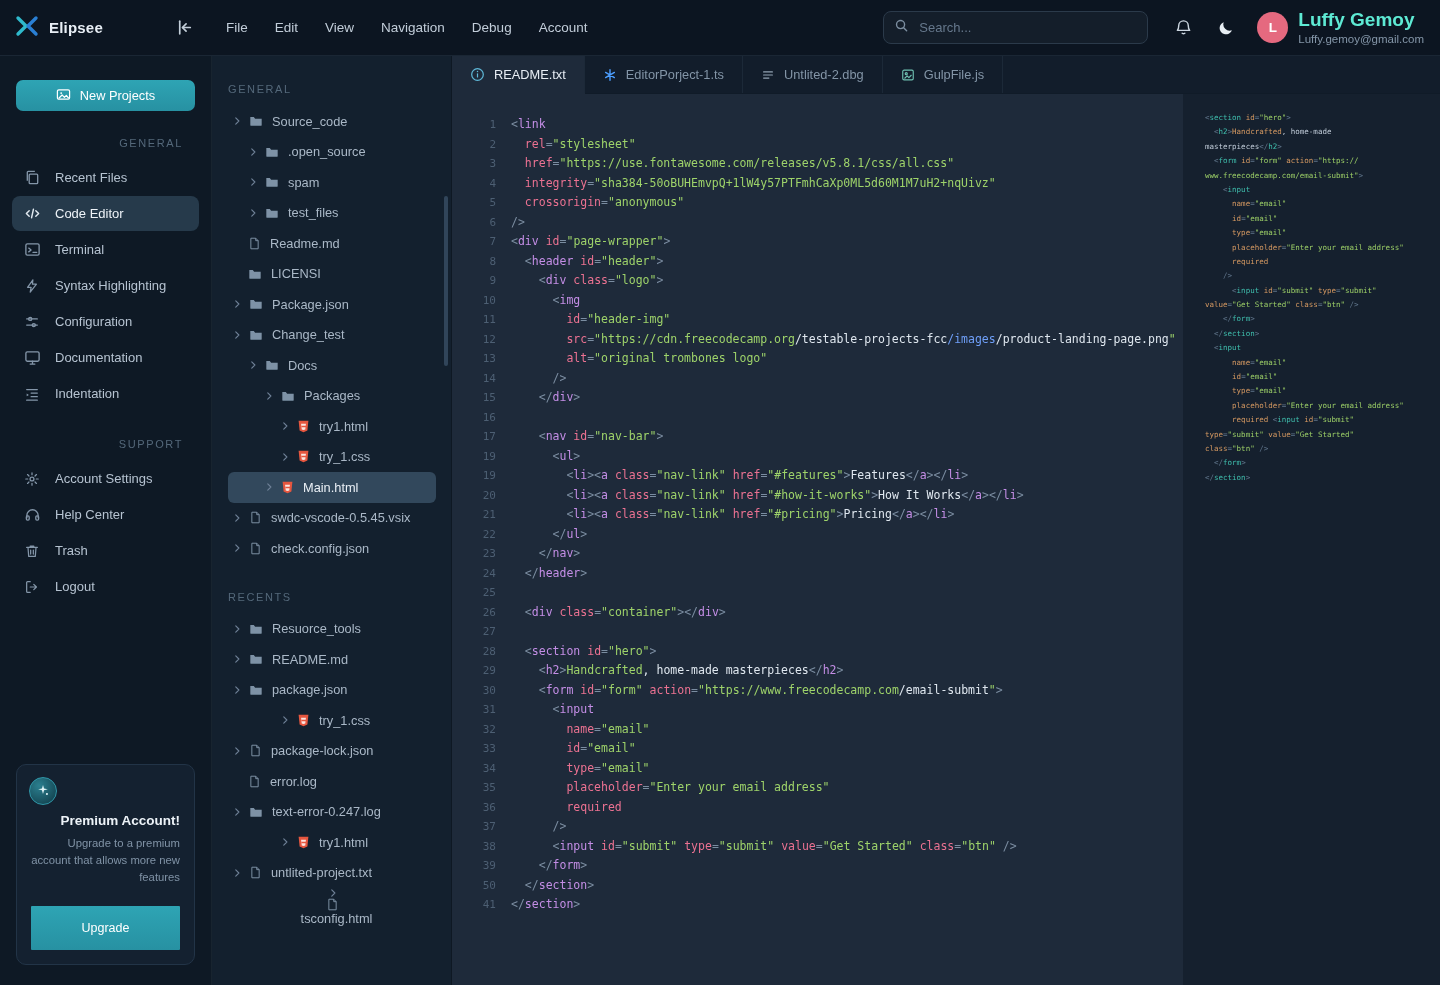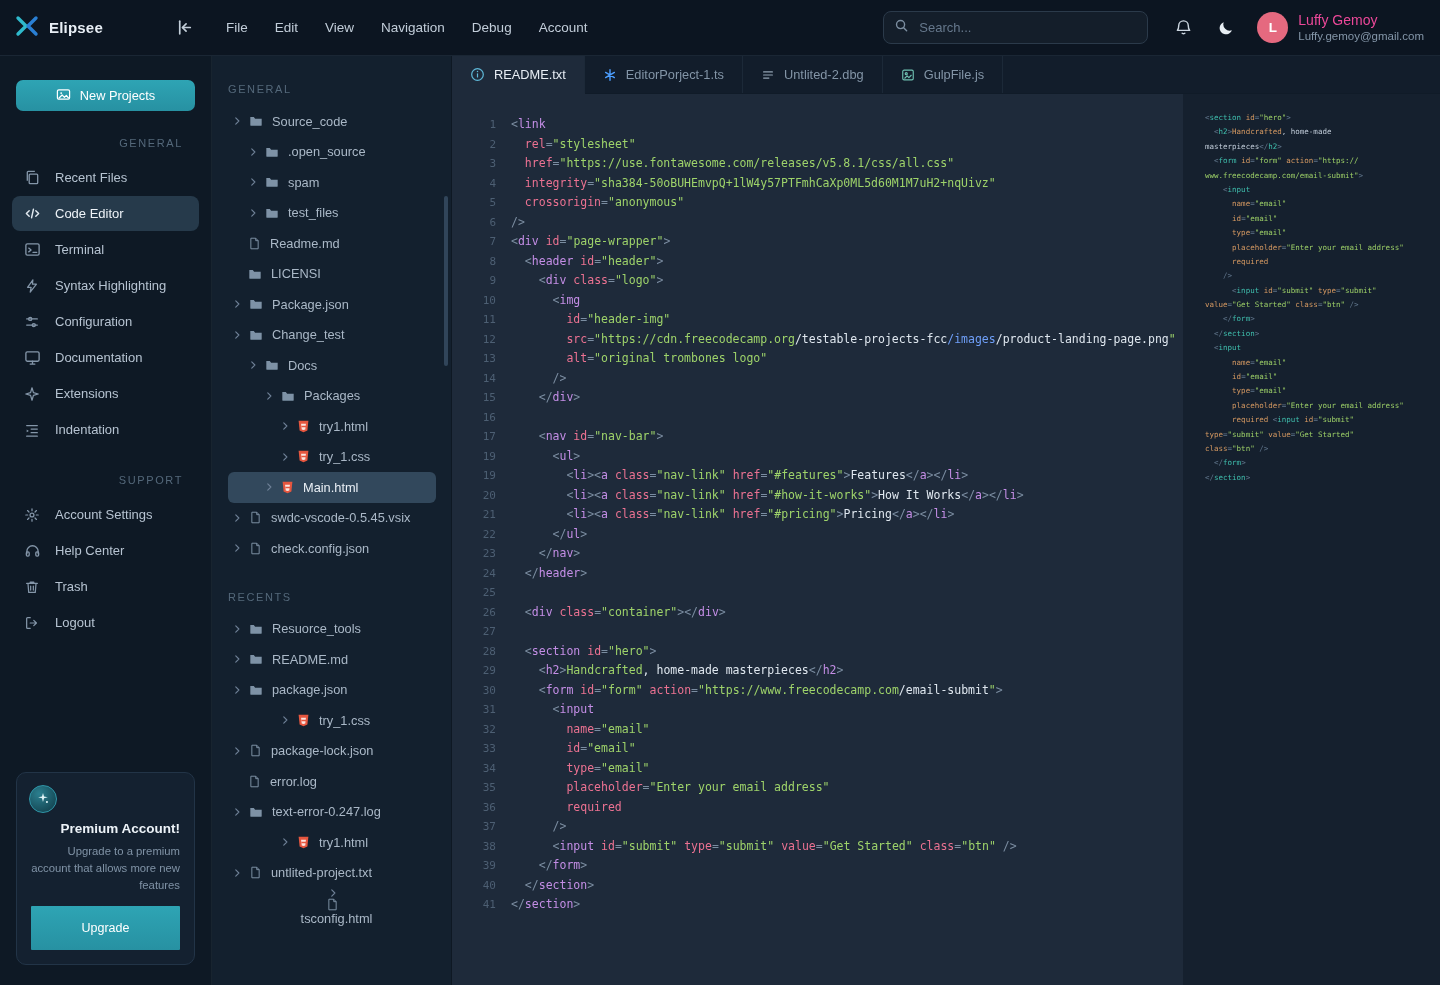--- a/index.html
+++ b/index.html
@@ -14,38 +14,38 @@
   .collapse{color:#b7c3cf;display:flex;cursor:pointer;}
   .menus{display:flex;gap:27px;padding-left:14px;font-size:13.5px;color:#c2cdd9;}
   .menu-item{cursor:pointer;}
   .search{margin-left:auto;margin-right:26px;width:265px;height:33px;background:#141e2a;border:1px solid #2b3a4a;border-radius:8px;display:flex;align-items:center;padding:0 10px;gap:8px;}
   .search input{flex:1;background:none;border:none;outline:none;color:#aebbc8;font-size:13px;font-family:"Liberation Sans",sans-serif;}
   .search input::placeholder{color:#66788c;}
   .tb-icons{display:flex;align-items:center;gap:24px;margin-right:22px;}
   .tbi{display:flex;cursor:pointer;}
   .avatar{width:31px;height:31px;border-radius:50%;background:#e5697f;color:#fff;display:flex;align-items:center;justify-content:center;font-size:13.5px;font-weight:bold;flex:0 0 31px;cursor:pointer;}
   .user-meta{margin-left:10px;margin-right:16px;line-height:1.3;}
-  .user-name{font-size:14px;color:#ec4899;font-weight:normal;}
+  .user-name{font-size:19px;color:#5eead4;font-weight:bold;}
   .user-email{font-size:11.5px;color:#8496a8;}
 
   
   .main{display:flex;height:929px;}
 
   
   .sidebar{flex:0 0 212px;background:#0e1925;border-right:1px solid #18242f;position:relative;text-align:right;}
   .newproj-btn{margin:24px 16px 0;height:31px;border-radius:7px;background:linear-gradient(180deg,#2ea4b4,#2791a2);display:flex;align-items:center;justify-content:center;gap:9px;font-size:12.8px;color:#fff;cursor:pointer;}
   .side-header{padding:26px 28px 10px;font-size:11px;letter-spacing:1.6px;color:#54687a;}
   .side-item{margin:1px 12px;height:35px;display:flex;align-items:center;gap:13px;padding:0 12px;border-radius:8px;font-size:13px;color:#b6c3d1;cursor:pointer;}
   .side-item .ic{width:18px;display:flex;color:#8496a9;}
   .side-item.active{background:#263a4b;color:#eef3f8;}
   .side-item.active .ic{color:#e2eaf1;}
   .premium{position:absolute;left:16px;right:16px;bottom:20px;background:#142130;border:1px solid #223447;border-radius:10px;padding:48px 14px 14px;}
   .badge{position:absolute;top:12px;left:12px;width:28px;height:28px;border-radius:50%;background:radial-gradient(circle at 35% 30%,#2b7f8f,#0f3945);border:1px solid #2f96a8;display:flex;align-items:center;justify-content:center;}
   .premium-title{font-size:13.5px;font-weight:bold;color:#ecf2f7;margin-bottom:7px;}
-  .premium-desc{font-size:11.3px;color:#8093a6;line-height:1.5;margin-bottom:12px;}
+  .premium-desc{font-size:11.3px;color:#8093a6;line-height:1.5;margin-bottom:20px;}
   .upgrade-btn{height:44px;border-radius:1px;background:linear-gradient(180deg,#2ea4b4,#2791a2);display:flex;align-items:center;justify-content:center;font-size:12.5px;color:#fff;cursor:pointer;}
 
   
   .explorer{flex:0 0 240px;background:#13202e;position:relative;overflow:hidden;border-right:1px solid #0e1823;}
   .exp-header{padding:27px 16px 11px;font-size:11px;letter-spacing:1.6px;color:#54687a;}
   .tree-item{height:30.5px;display:flex;align-items:center;padding-right:10px;font-size:12.8px;color:#aab8c7;cursor:pointer;}
   .tree-item .chev{width:10px;display:flex;color:#708298;margin-right:7px;flex:0 0 10px;}
   .tree-item .fic{display:flex;margin-right:9px;color:#7e92a6;}
   .tree-item .fic.html-ic{color:#e5563f;}
   .tree-item.selected{background:#32485c;border-radius:6px;margin-right:15px;margin-left:16px;color:#e9eff5;}
@@ -196,28 +196,20 @@
           <span class="ic">
             <svg viewBox="0 0 18 18" width="17" height="17" fill="none" stroke="currentColor" stroke-width="1.4" stroke-linecap="round">
               <rect x="2" y="3" width="14" height="10" rx="1.5"></rect>
               <path d="M6.5 16h5M9 13v3"></path>
             </svg>
           </span>
           <span class="side-label">Documentation</span>
         </div>
         <div class="side-item">
           <span class="ic">
-            <svg viewBox="0 0 18 18" width="16" height="16" fill="none" stroke="currentColor" stroke-width="1.4" stroke-linejoin="round">
-              <path d="M9 2l1.6 5.4L16 9l-5.4 1.6L9 16l-1.6-5.4L2 9l5.4-1.6z"></path>
-            </svg>
-          </span>
-          <span class="side-label">Extensions</span>
-        </div>
-        <div class="side-item">
-          <span class="ic">
             <svg viewBox="0 0 18 18" width="16" height="16" fill="none" stroke="currentColor" stroke-width="1.4" stroke-linecap="round">
               <path d="M3 4h12M8 8h7M8 12h7M3 16h12"></path>
               <path d="M3 8.5l2.5 1.5L3 11.5z" fill="currentColor" stroke="none"></path>
             </svg>
           </span>
           <span class="side-label">Indentation</span>
         </div>
         <div class="side-header">SUPPORT</div>
         <div class="side-item">
           <span class="ic">
@@ -790,21 +782,21 @@
           </div>
           <div class="code-line">
             <span class="ln">38</span>
             <span class="lc"><span class="tk-x">      </span><span class="tk-p">&lt;</span><span class="tk-t">input</span><span class="tk-x"> </span><span class="tk-a">id</span><span class="tk-p">=</span><span class="tk-s">"submit"</span><span class="tk-x"> </span><span class="tk-a">type</span><span class="tk-p">=</span><span class="tk-s">"submit"</span><span class="tk-x"> </span><span class="tk-a">value</span><span class="tk-p">=</span><span class="tk-s">"Get Started"</span><span class="tk-x"> </span><span class="tk-a">class</span><span class="tk-p">=</span><span class="tk-s">"btn"</span><span class="tk-x"> </span><span class="tk-p">/&gt;</span></span>
           </div>
           <div class="code-line">
             <span class="ln">39</span>
             <span class="lc"><span class="tk-x">    </span><span class="tk-p">&lt;/</span><span class="tk-t">form</span><span class="tk-p">&gt;</span></span>
           </div>
           <div class="code-line">
-            <span class="ln">40</span>
+            <span class="ln">50</span>
             <span class="lc"><span class="tk-x">  </span><span class="tk-p">&lt;/</span><span class="tk-t">section</span><span class="tk-p">&gt;</span></span>
           </div>
           <div class="code-line">
             <span class="ln">41</span>
             <span class="lc"><span class="tk-p">&lt;/</span><span class="tk-t">section</span><span class="tk-p">&gt;</span></span>
           </div>
         </div>
       <div class="minimap">
           <div class="mm-line"><span class="tk-p">&lt;</span><span class="tk-t">section</span><span class="tk-x"> </span><span class="tk-a">id</span><span class="tk-p">=</span><span class="tk-s">"hero"</span><span class="tk-p">&gt;</span></div>
           <div class="mm-line"><span class="tk-x">  </span><span class="tk-p">&lt;</span><span class="tk-t">h2</span><span class="tk-p">&gt;</span><span class="tk-a">Handcrafted</span><span class="tk-x">, home-made</span></div>

